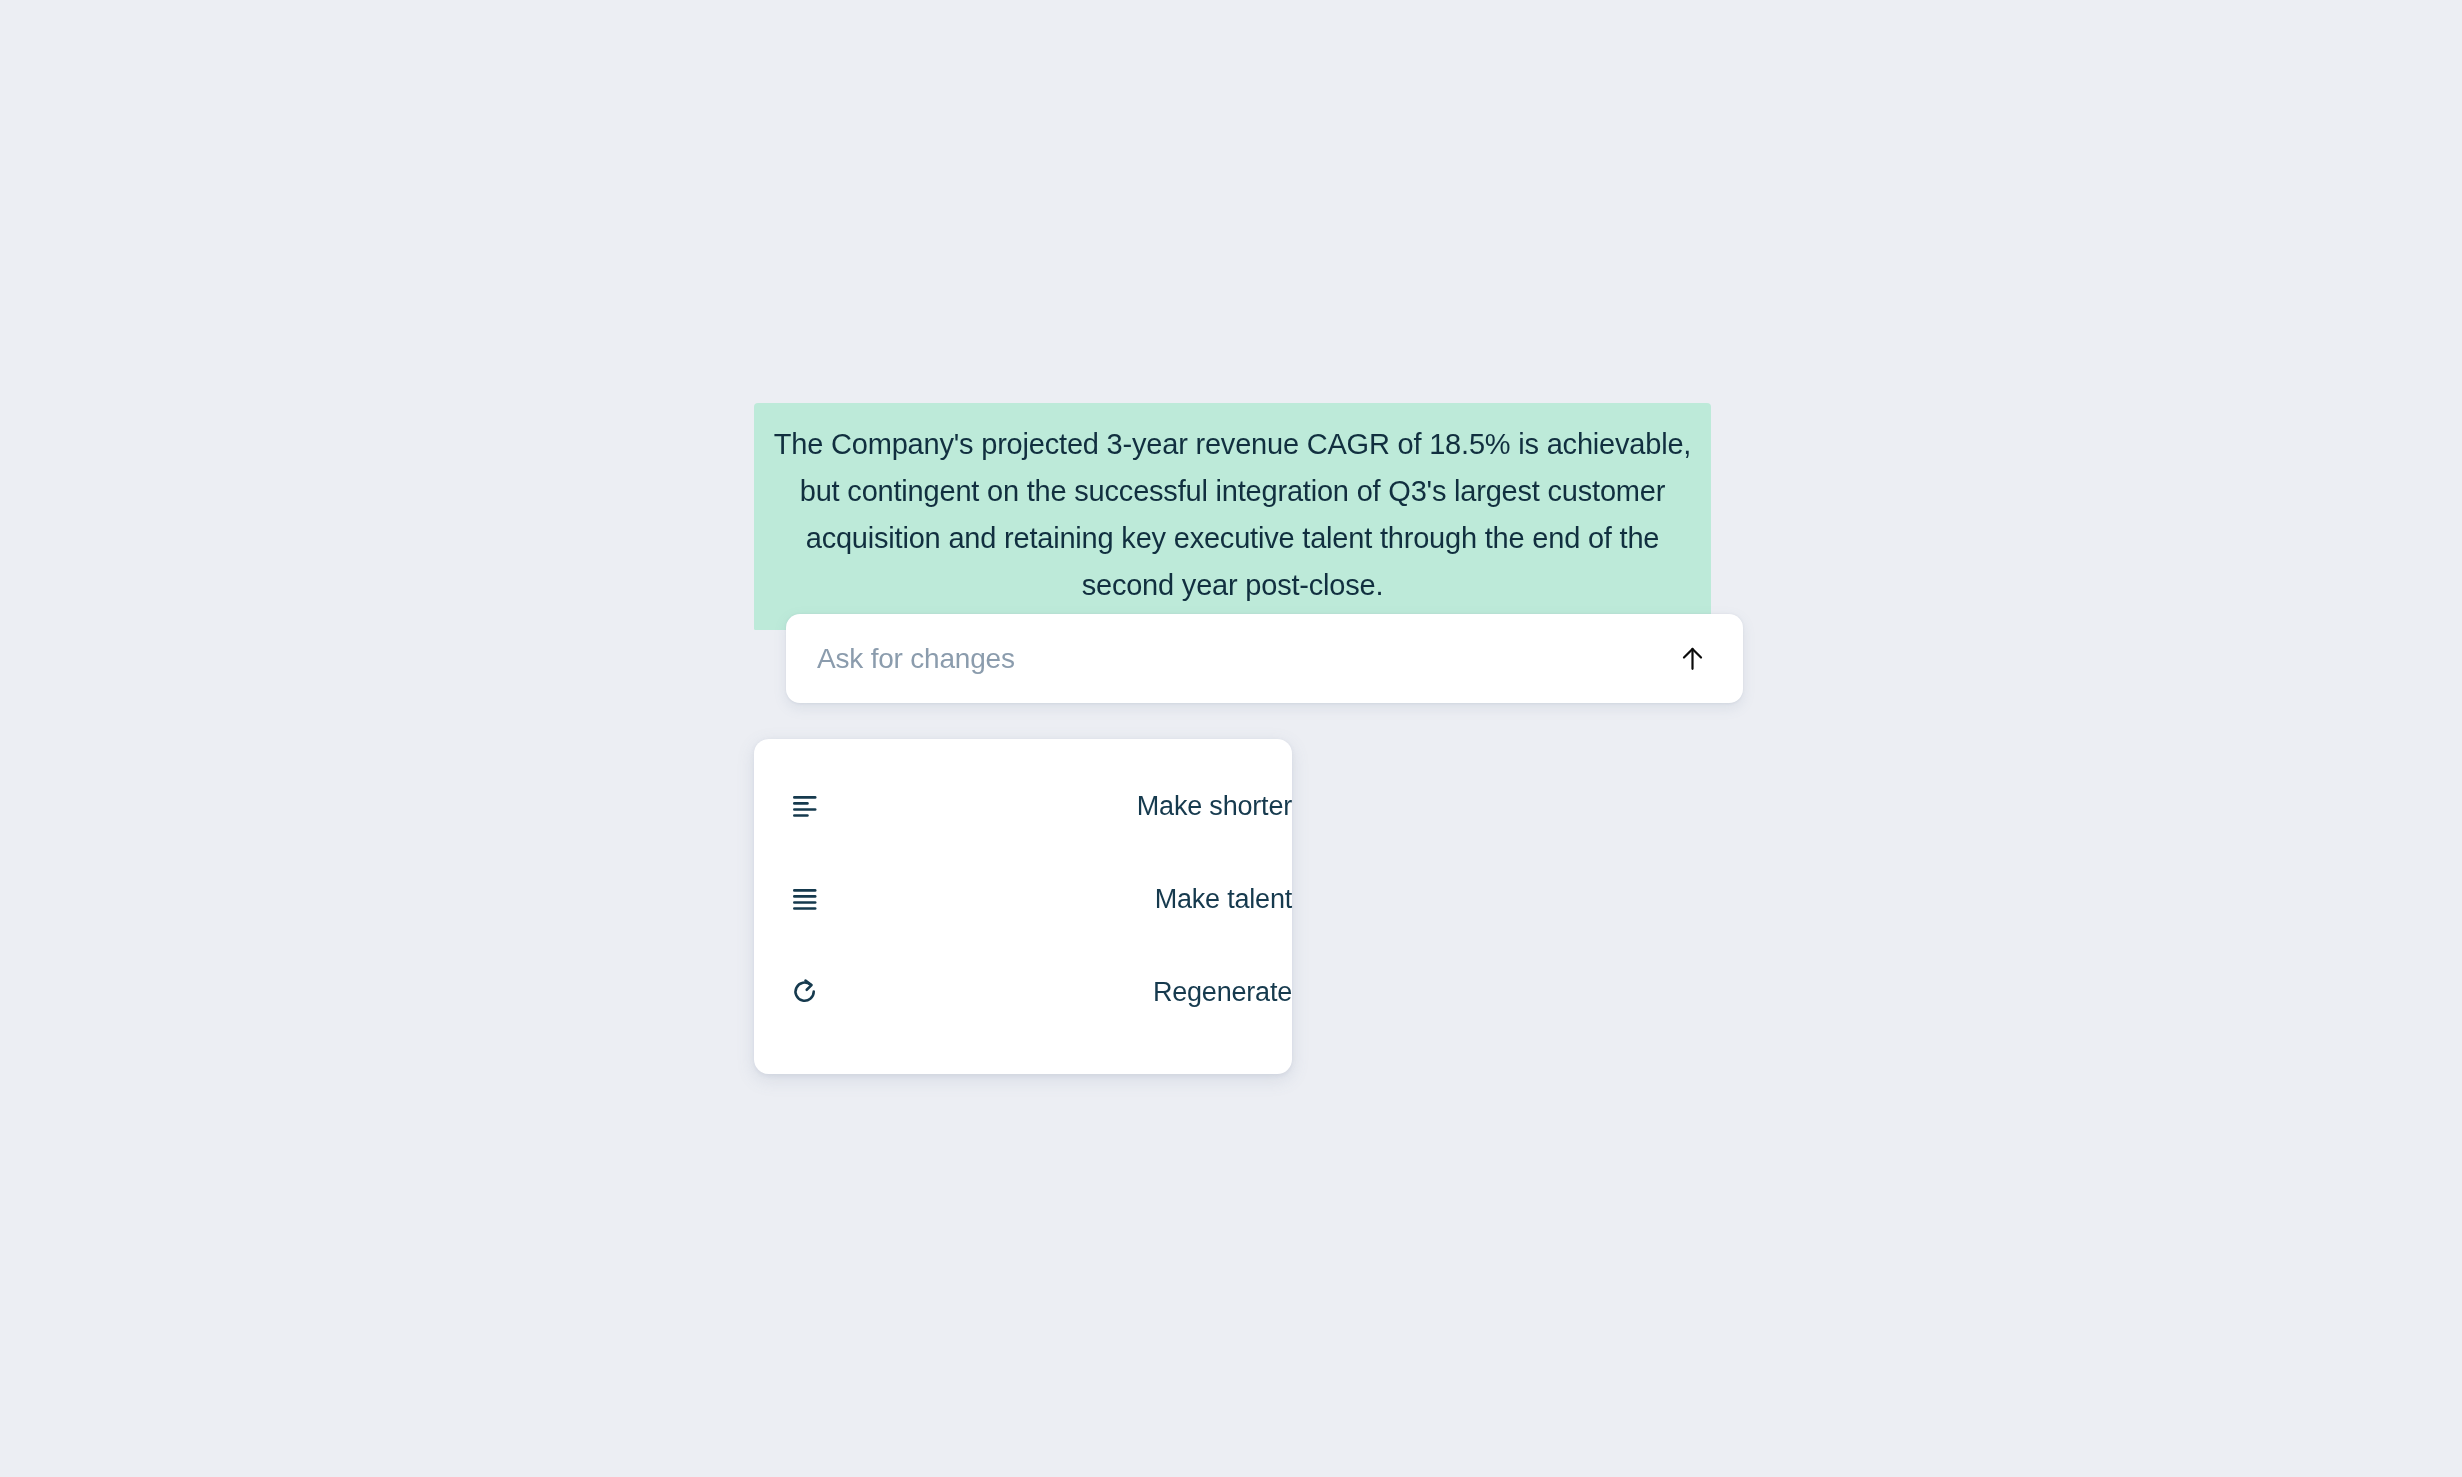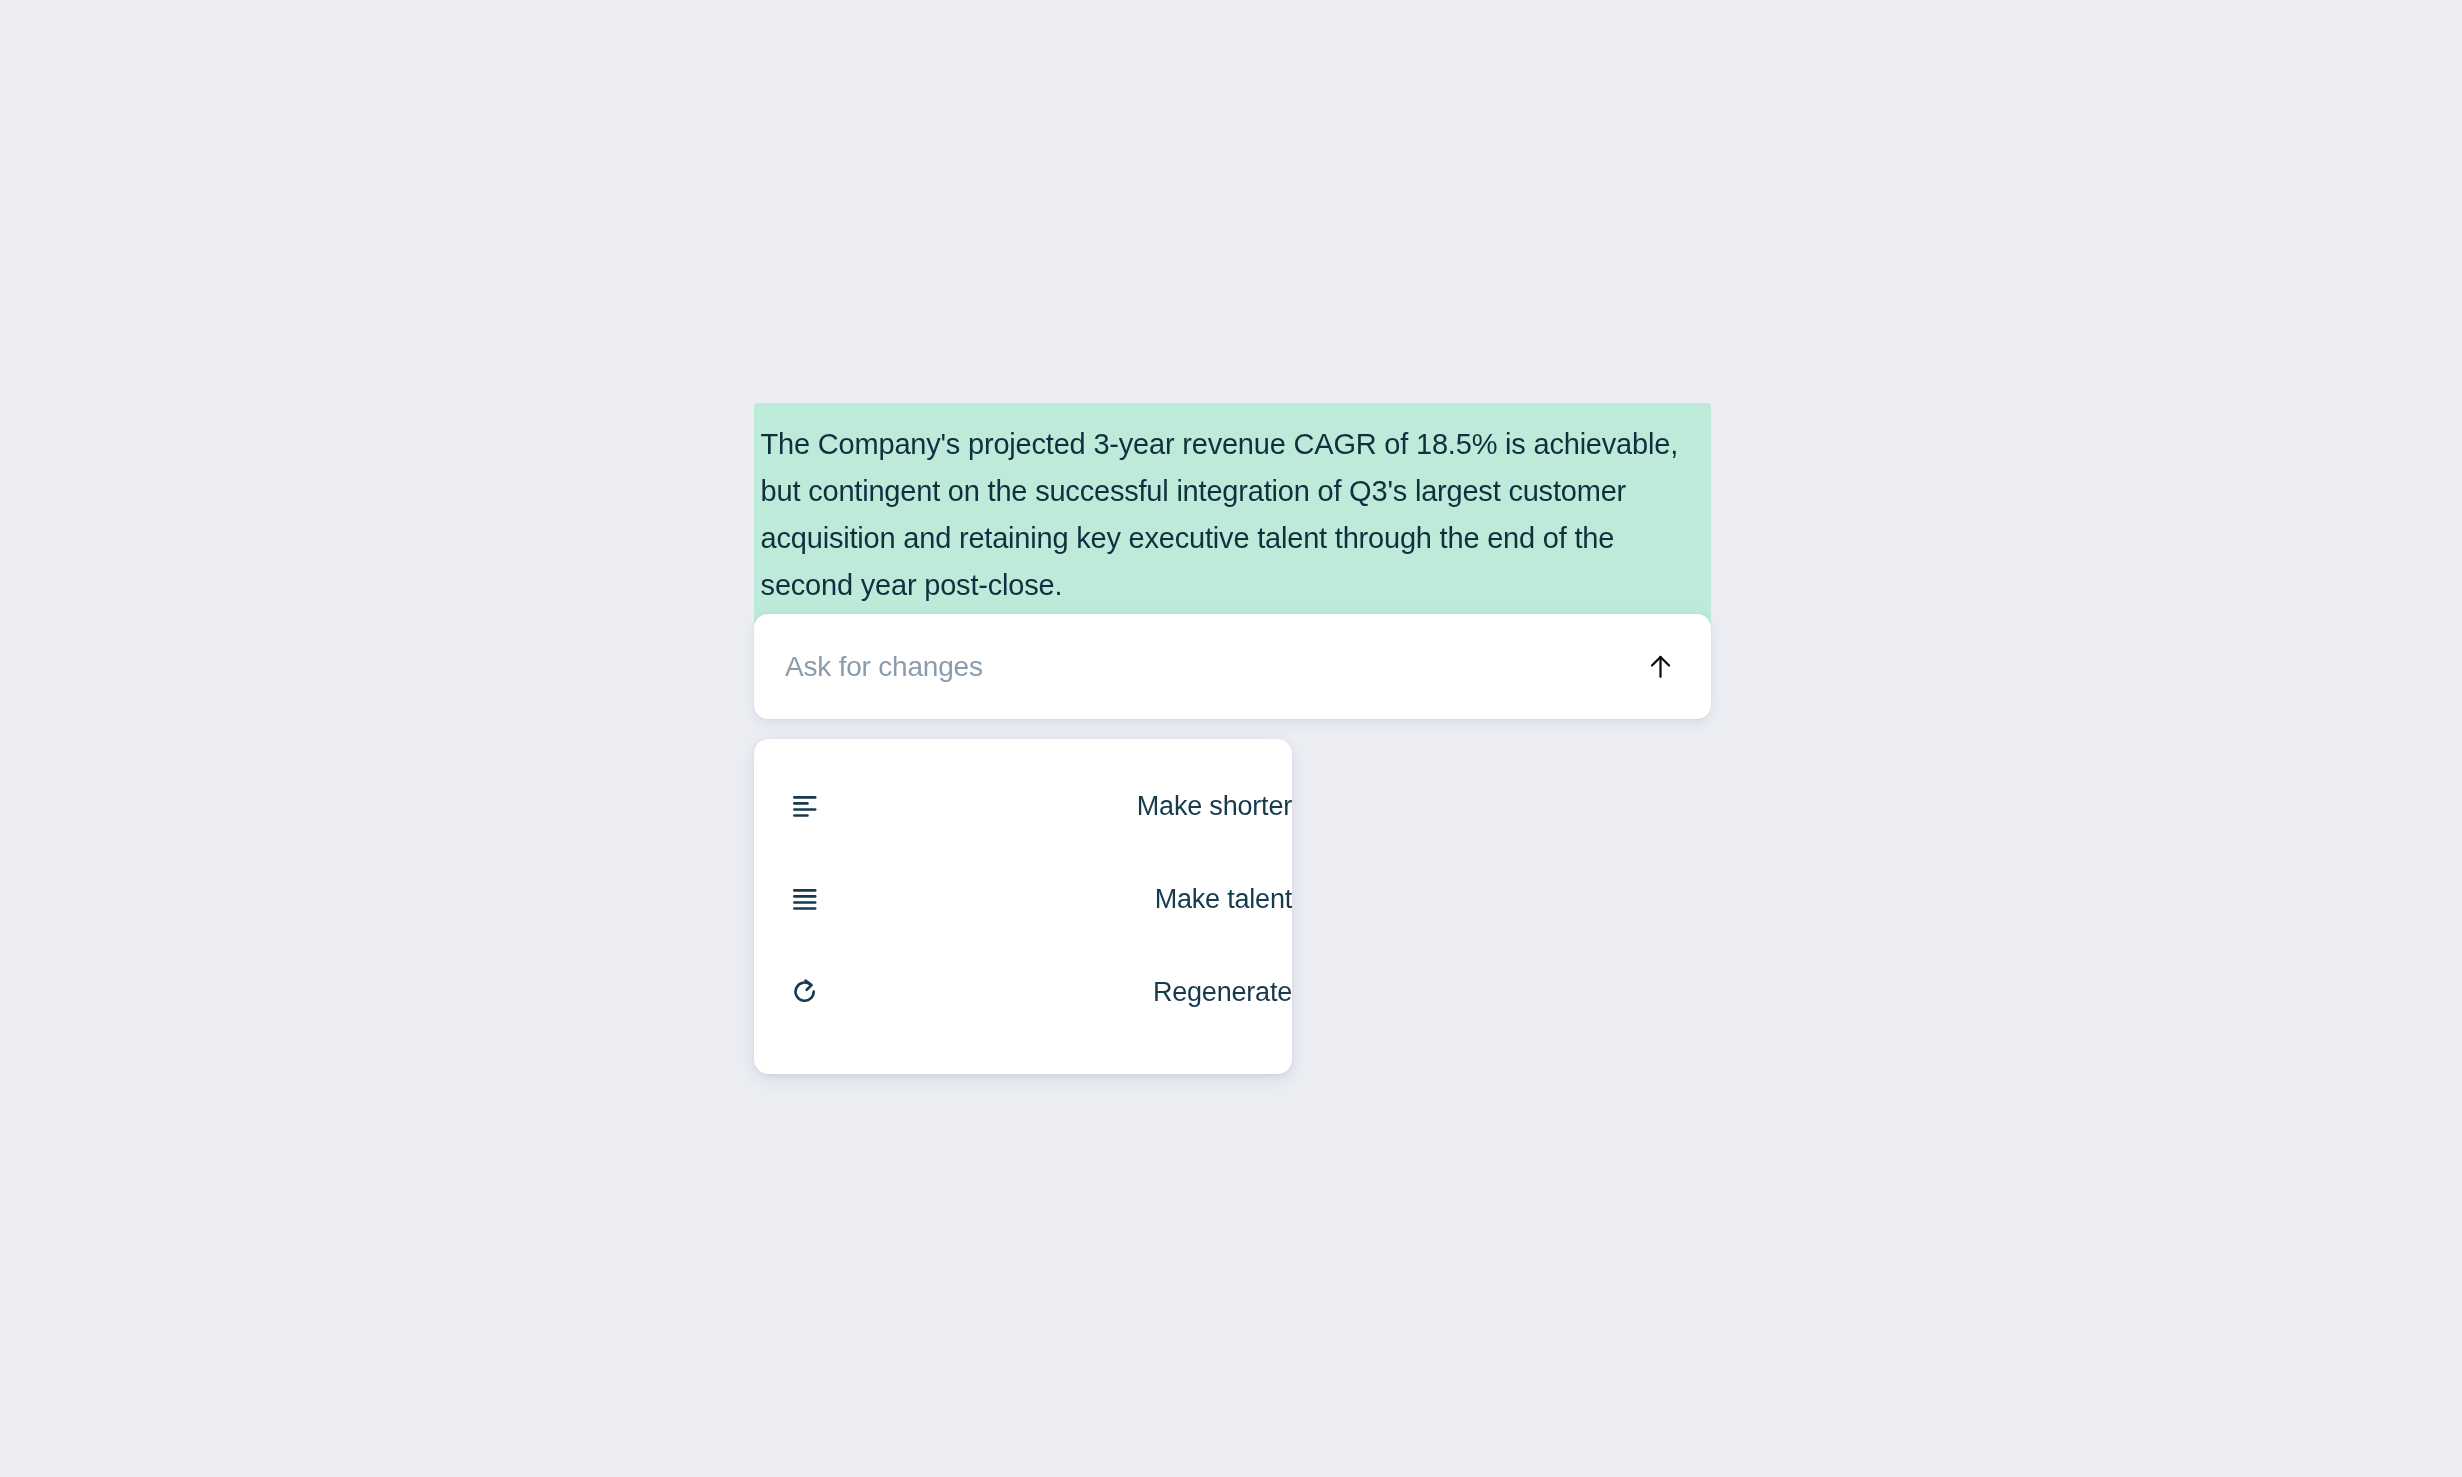--- a/index.html
+++ b/index.html
@@ -35,29 +35,30 @@
     border-radius: 4.1px 4.1px 1.6px 1.6px;
   }
   #suggestion-text {
     font-family: "Liberation Sans", sans-serif;
     font-size: 29px;
     line-height: 47px;
     letter-spacing: -0.2px;
     color: #112f3f;
     white-space: pre-line;
     margin: 0;
+    text-align: center;
   }
 
   
   #ask-card {
     position: absolute;
-    left: 754px;
+    left: 786px;
     top: 614px;
     width: 957px;
-    height: 105px;
+    height: 89px;
     box-sizing: border-box;
     background: #ffffff;
     border-radius: 14px;
     box-shadow: 0 4.1px 13px rgba(103, 120, 152, 0.13),
                 0 0.8px 2.5px rgba(103, 120, 152, 0.10);
     display: flex;
     align-items: center;
     padding: 0 28px 0 31px;
   }
   #ask-input {

